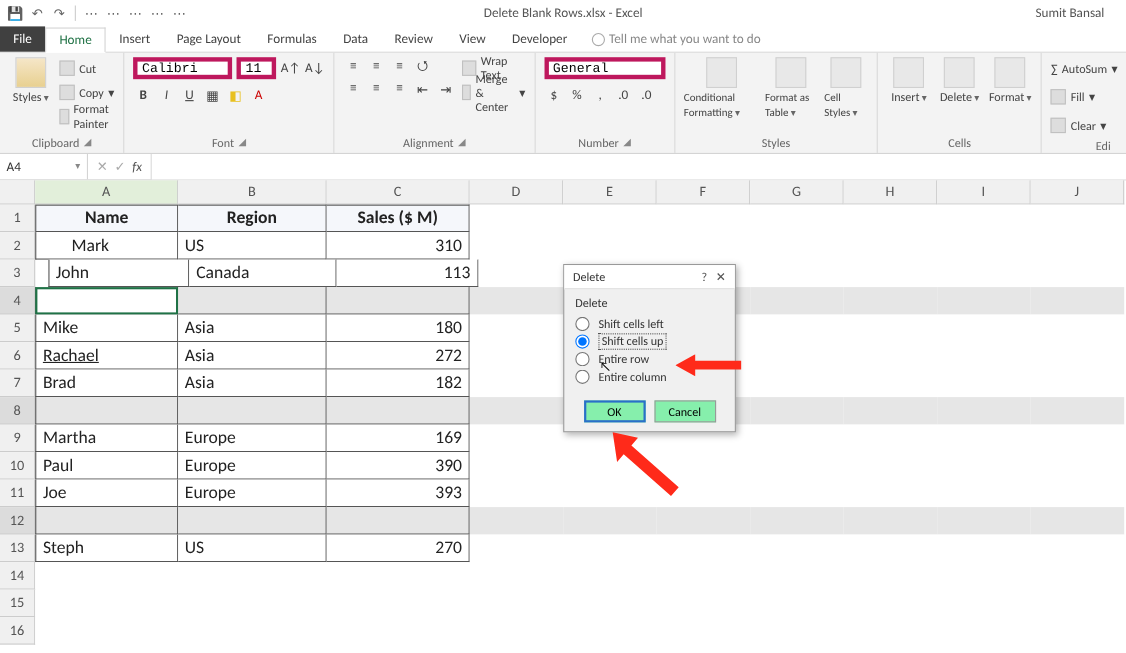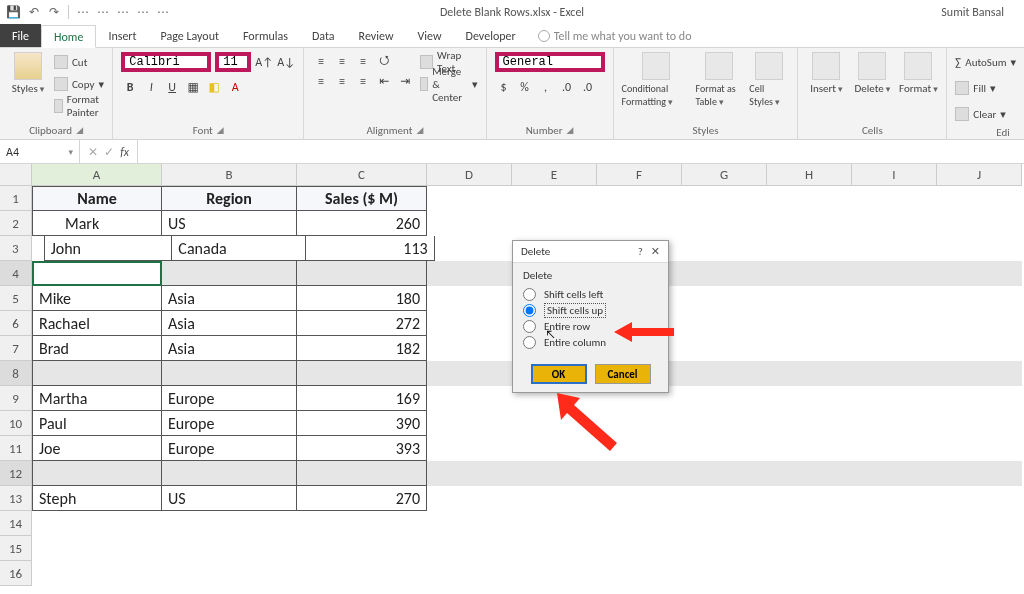--- a/index.html
+++ b/index.html
@@ -79,21 +79,21 @@
 .dialog { position: absolute; left: 512px; top: 240px; width: 157px; background: #f0f0f0; border: 1px solid #999; box-shadow: 2px 2px 6px rgba(0,0,0,0.3); font-size: 11px; }
 .dialog .dtitle { height: 22px; display: flex; align-items: center; padding: 0 8px; background: #fff; border-bottom: 1px solid #ddd; }
 .dialog .dtitle .q { margin-left: auto; margin-right: 8px; color: #555; }
 .dialog .dtitle .x { color: #555; }
 .dialog .dbody { padding: 6px 10px; }
 .dialog .dlabel { margin-bottom: 4px; }
 .radio-row { display: flex; align-items: center; gap: 8px; height: 16px; }
 .radio-row input { margin: 0; }
 .focus-box { border: 1px dotted #555; padding: 0 2px; }
 .dialog .dbtns { display: flex; gap: 8px; padding: 8px; justify-content: center; }
-.dialog button { width: 56px; height: 20px; font-size: 11px; background: #eab308; border: 1px solid #999; font-weight: bold; }
+.dialog button { width: 56px; height: 20px; font-size: 11px; background: #86efac; border: 1px solid #999; }
 .dialog button.primary { border: 2px solid #2a6fc9; }
 
 
 .arrow-ann { position: absolute; pointer-events: none; }
 .arrow1 { left: 614px; top: 322px; width: 60px; height: 20px; }
 .arrow2 { left: 552px; top: 388px; width: 70px; height: 70px; }
 svg.arrow path { fill: #ff2a1a; }
 
 .cursor { position: absolute; left: 545px; top: 327px; font-size: 12px; color: #000; pointer-events: none; }
 </style>
@@ -325,21 +325,21 @@
       <div class="cell cRest empty"></div>
       <div class="cell cRest empty"></div>
       <div class="cell cRest empty"></div>
   </div>
 
   <div id="data-rows">
       <div class="gridrow">
         <div class="rowhdr">2</div>
         <div class="cell cA data" style="border-left:1px solid #555;padding-left:32px;">Mark</div>
         <div class="cell cB data" style="">US</div>
-        <div class="cell cC data num" style="">260</div>
+        <div class="cell cC data num" style="">310</div>
         <div class="cell cRest empty"></div>
         <div class="cell cRest empty"></div>
         <div class="cell cRest empty"></div>
         <div class="cell cRest empty"></div>
         <div class="cell cRest empty"></div>
         <div class="cell cRest empty"></div>
         <div class="cell cRest empty"></div>
       </div>
       <div class="gridrow">
         <div class="rowhdr">3</div>
@@ -375,21 +375,21 @@
         <div class="cell cRest empty"></div>
         <div class="cell cRest empty"></div>
         <div class="cell cRest empty"></div>
         <div class="cell cRest empty"></div>
         <div class="cell cRest empty"></div>
         <div class="cell cRest empty"></div>
         <div class="cell cRest empty"></div>
       </div>
       <div class="gridrow">
         <div class="rowhdr">6</div>
-        <div class="cell cA data" style="border-left:1px solid #555;">Rachael</div>
+        <div class="cell cA data" style="border-left:1px solid #555;text-decoration:underline;">Rachael</div>
         <div class="cell cB data" style="">Asia</div>
         <div class="cell cC data num" style="">272</div>
         <div class="cell cRest empty"></div>
         <div class="cell cRest empty"></div>
         <div class="cell cRest empty"></div>
         <div class="cell cRest empty"></div>
         <div class="cell cRest empty"></div>
         <div class="cell cRest empty"></div>
         <div class="cell cRest empty"></div>
       </div>

